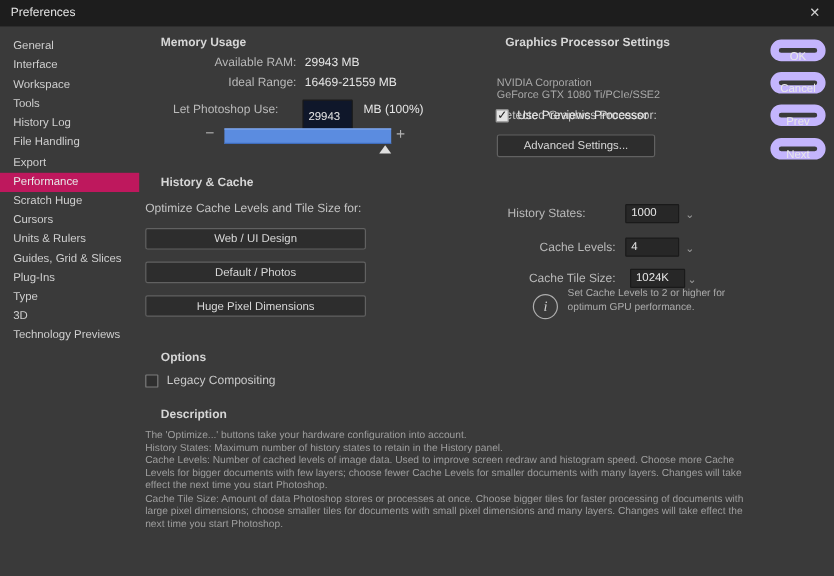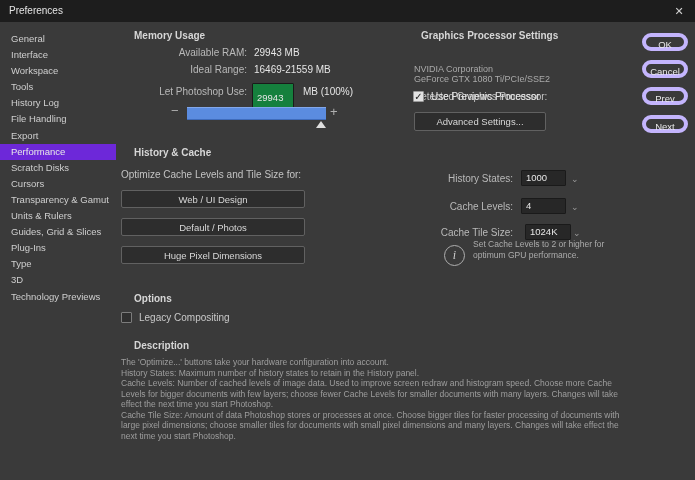--- a/index.html
+++ b/index.html
@@ -18,44 +18,44 @@
   .titlebar .title { padding-left:9px; }
   .close-x {
     position:absolute; right:8px; top:0; width:16px; height:22px;
     color:#d2d2d2; font-size:11px; line-height:22px; text-align:center; cursor:default;
   }
   .sidebar { position:absolute; top:31px; left:0; width:116px; }
   .nav-item {
     height:16.1px; line-height:16.1px; padding-left:11px;
     font-size:9.5px; color:#cfcfcf; white-space:nowrap; cursor:default;
   }
-  .nav-item.selected { background:#6d28d9; color:#e8e8e8; }
+  .nav-item.selected { background:#be185d; color:#e8e8e8; }
   .heading { font-size:10px; font-weight:bold; color:#d6d6d6; white-space:nowrap; }
   .label { font-size:10px; color:#b9b9b9; white-space:nowrap; }
   .label.r { text-align:right; }
   .value { font-size:10px; color:#e5e5e5; white-space:nowrap; }
   .dim { font-size:9px; color:#a9a9a9; white-space:nowrap; }
   .field {
-    background:#15803d; border:1px solid #1a1a1a; border-radius:1px;
+    background:#0f172a; border:1px solid #1a1a1a; border-radius:1px;
     color:#e6e6e6; font-size:9.5px; font-family:"Liberation Sans", sans-serif;
     padding:0 4px; height:28px;
   }
   .combo {
     background:#272727; border:1px solid #1a1a1a; border-radius:1px;
     color:#e6e6e6; font-size:9.5px; height:16px; line-height:14px; padding:0 4px;
     white-space:nowrap; cursor:default;
   }
   .chev { color:#9a9a9a; font-size:9px; line-height:16px; cursor:default; }
   .btn {
     background:#2d2d2d; border:1px solid #616161; border-radius:2px;
     color:#d8d8d8; font-size:9.5px; text-align:center; cursor:default;
     display:flex; align-items:center; justify-content:center; white-space:nowrap;
   }
   .pill {
-    background:transparent; border:4px solid #c4b5fd; border-radius:9px;
+    background:transparent; border:7px solid #c4b5fd; border-radius:9px;
     color:#e8e8e8; font-size:9.5px; text-align:center; cursor:default;
     width:46px; height:18px; line-height:16px;
   }
   .checkbox {
     width:11px; height:11px; border-radius:1px; cursor:default;
     font-size:10px; line-height:10px; text-align:center;
   }
   .checkbox.checked { background:#e3e3e3; border:1px solid #9a9a9a; color:#1b1b1b; }
   .checkbox.unchecked { background:#2f2f2f; border:1px solid #7c7c7c; color:transparent; }
   .slider-track { background:#5b8ce0; border-top:1px solid #82a7ea; border-bottom:1px solid #3f6cbc; }
@@ -85,37 +85,36 @@
 
   <div class="sidebar">
     <div class="nav-item">General</div>
     <div class="nav-item">Interface</div>
     <div class="nav-item">Workspace</div>
     <div class="nav-item">Tools</div>
     <div class="nav-item">History Log</div>
     <div class="nav-item">File Handling</div>
     <div class="nav-item">Export</div>
     <div class="nav-item selected">Performance</div>
-    <div class="nav-item">Scratch Disks</div>
+    <div class="nav-item">Scratch Huge</div>
     <div class="nav-item">Cursors</div>
-    <div class="nav-item">Transparency &amp; Gamut</div>
     <div class="nav-item">Units &amp; Rulers</div>
     <div class="nav-item">Guides, Grid &amp; Slices</div>
     <div class="nav-item">Plug-Ins</div>
     <div class="nav-item">Type</div>
     <div class="nav-item">3D</div>
     <div class="nav-item">Technology Previews</div>
   </div>
 
   <div class="abs heading" style="left:134px; top:30px;">Memory Usage</div>
   <div class="abs label r" style="left:135px; top:47px; width:112px;">Available RAM:</div>
   <div class="abs value" style="left:254px; top:47px;">29943 MB</div>
   <div class="abs label r" style="left:135px; top:64px; width:112px;">Ideal Range:</div>
   <div class="abs value" style="left:254px; top:64px;">16469-21559 MB</div>
-  <div class="abs label r" style="left:135px; top:86px; width:112px;">Let Photoshop Use:</div>
+  <div class="abs label r" style="left:120px; top:86px; width:112px;">Let Photoshop Use:</div>
   <input class="abs field" style="left: 252px; top: 83px; width: 42px;" value="29943">
   <div class="abs value" style="left:303px; top:86px;">MB (100%)</div>
 
   <div class="abs glyph" style="left:171px; top:103px; font-size:13px;">−</div>
   <div class="abs slider-track" style="left:187px; top:107px; width:139px; height:13px;"></div>
   <div class="abs glyph" style="left:330px; top:104px; font-size:13px;">+</div>
   <div class="abs slider-thumb" style="left:316px; top:121px;"></div>
 
   <div class="abs heading" style="left:421px; top:30px;">Graphics Processor Settings</div>
   <div class="abs label" style="left:414px; top:47px; color:#c3c3c3;margin-top:44px;">Detected Graphics Processor:</div>
@@ -129,21 +128,21 @@
   <div class="abs pill" style="left:642px; top:60px;">Cancel</div>
   <div class="abs pill" style="left:642px; top:87px;">Prev</div>
   <div class="abs pill" style="left:642px; top:115px;">Next</div>
 
   <div class="abs heading" style="left:134px; top:147px;">History &amp; Cache</div>
   <div class="abs label" style="left:121px; top:169px; color:#c3c3c3;">Optimize Cache Levels and Tile Size for:</div>
   <div class="abs btn" style="left:121px; top:218px; width:184px; height:18px;">Default / Photos</div>
   <div class="abs btn" style="left:121px; top:190px; width:184px; height:18px;">Web / UI Design</div>
   <div class="abs btn" style="left:121px; top:246px; width:184px; height:18px;">Huge Pixel Dimensions</div>
 
-  <div class="abs label r" style="left:398px; top:173px; width:115px;">History States:</div>
+  <div class="abs label r" style="left:398px; top:173px; width:115px;text-align:center;">History States:</div>
   <div class="abs combo" style="left:521px; top:170px; width:45px;">1000</div>
   <div class="abs chev" style="left:571px; top:171px;">⌄</div>
 
   <div class="abs label r" style="left:398px; top:201px; width:115px;">Cache Levels:</div>
   <div class="abs combo" style="left:521px; top:198px; width:45px;">4</div>
   <div class="abs chev" style="left:571px; top:199px;">⌄</div>
 
   <div class="abs label r" style="left:398px; top:227px; width:115px;">Cache Tile Size:</div>
   <div class="abs combo" style="left:525px; top:224px; width:46px;">1024K</div>
   <div class="abs chev" style="left:573px; top:225px;">⌄</div>

